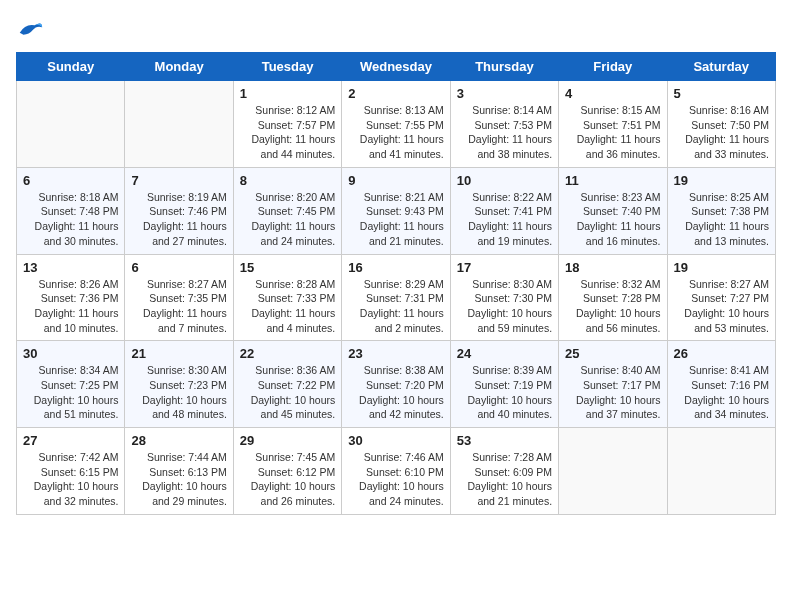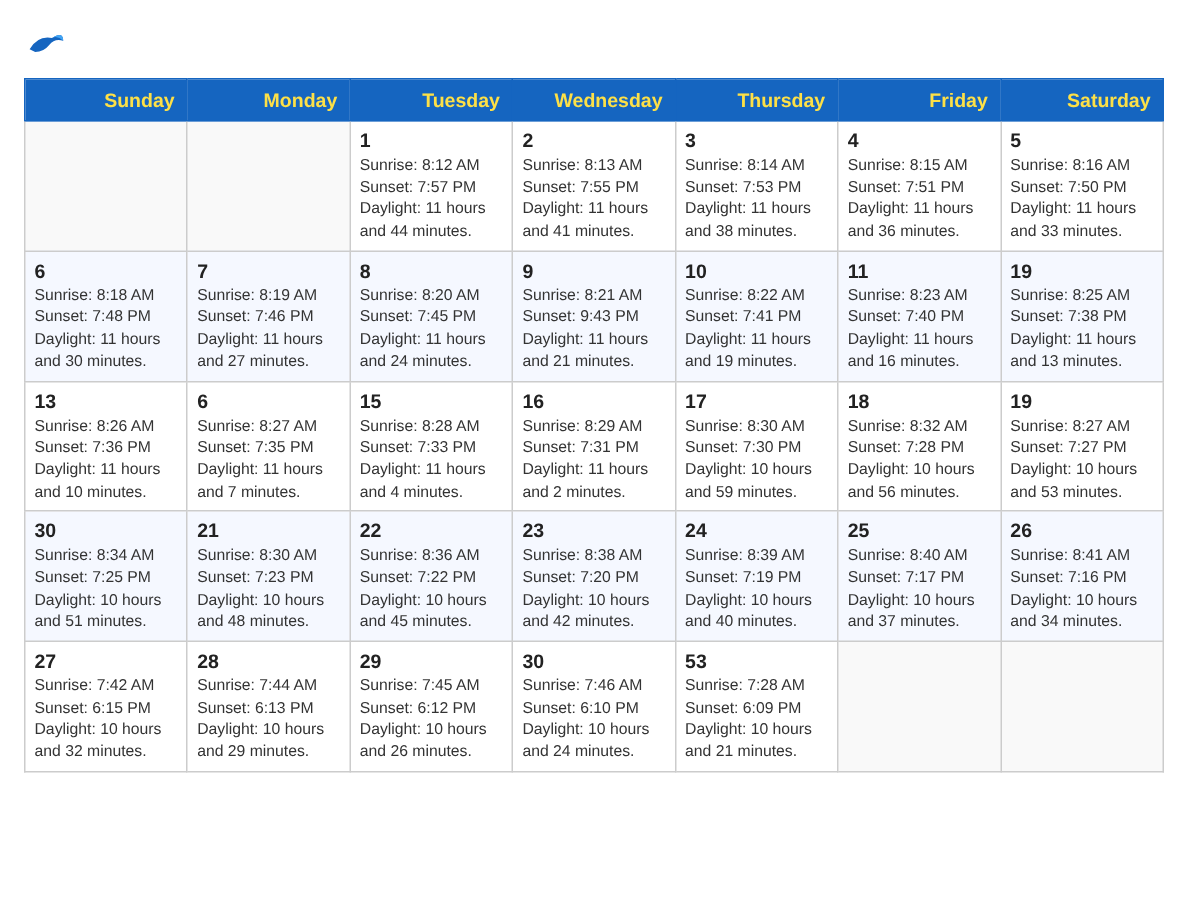--- a/index.html
+++ b/index.html
@@ -38,22 +38,22 @@
       color: #444;
       margin-top: 2px;
     }
     .calendar {
       width: 100%;
       border-collapse: collapse;
       border: 1px solid #ccc;
     }
     .calendar th {
       background: #1565c0;
-      color: #fde047;
-      text-align: right;
+      color: #ffffff;
+      text-align: center;
       padding: 6px 8px;
       font-size: 13px;
       border: 1px solid #1565c0;
     }
     .calendar td {
       vertical-align: top;
       border: 1px solid #ccc;
       padding: 5px 6px;
       width: 108px;
       min-height: 80px;
@@ -67,20 +67,21 @@
     .day-num {
       font-size: 13px;
       font-weight: bold;
       display: block;
       margin-bottom: 2px;
     }
     .day-info {
       font-size: 10.5px;
       color: #333;
       line-height: 1.4;
+      text-align: right;
     }
     .calendar tr:nth-child(even) td {
       background: #f5f8ff;
     }
     .calendar tr:nth-child(even) td.empty {
       background: #f0f0f0;
     }
   </style>
 </head>
 <body>

